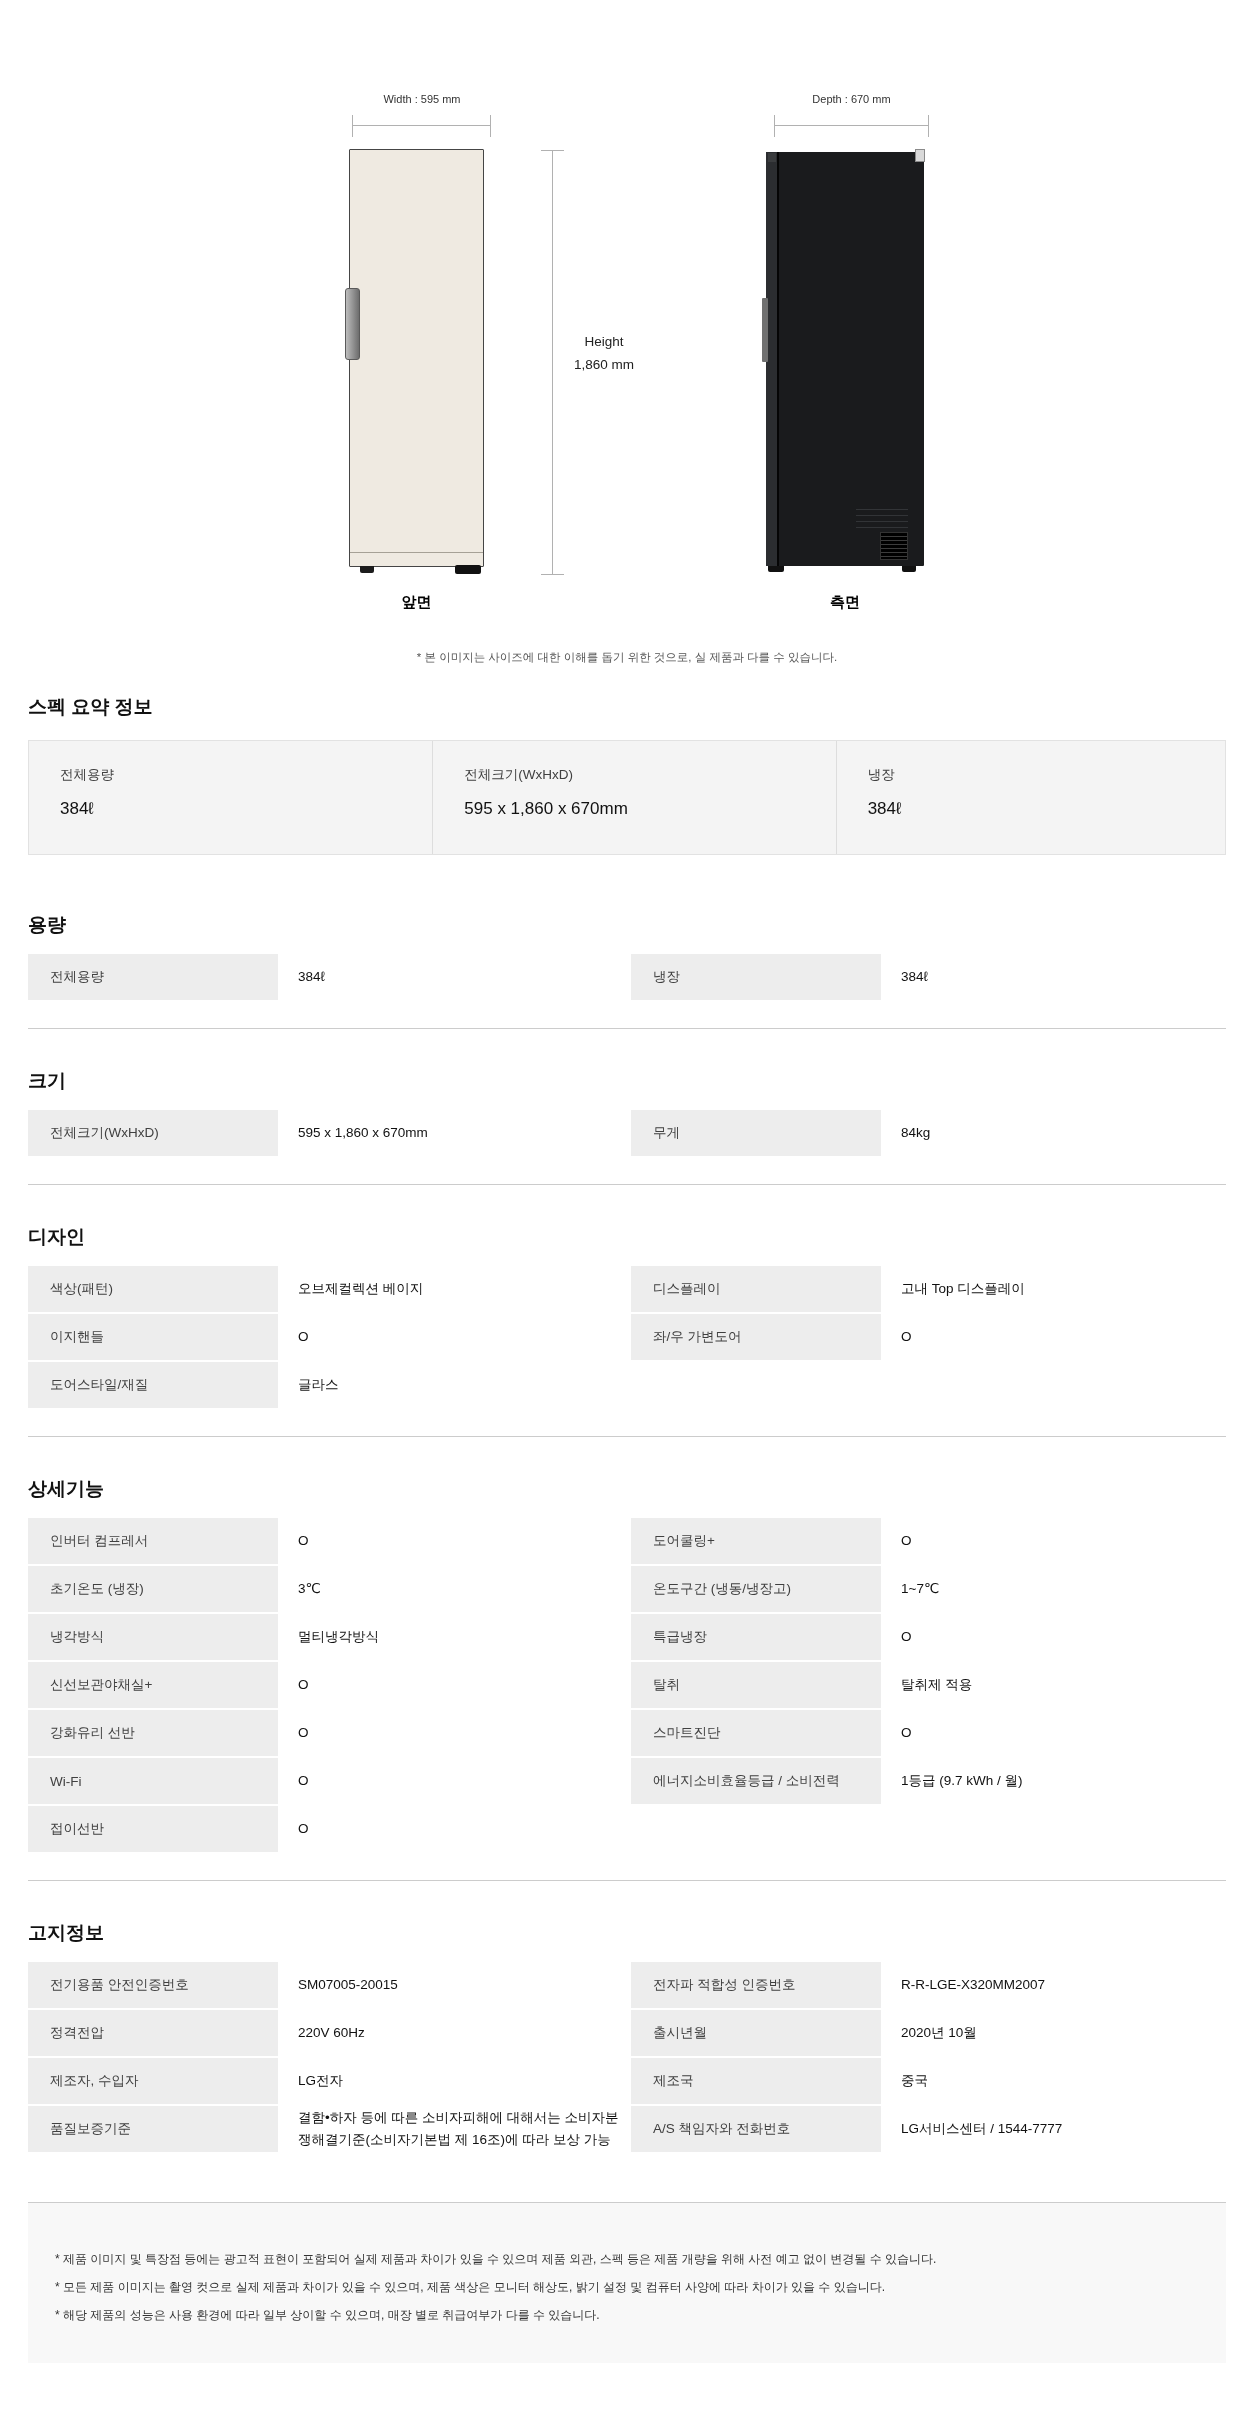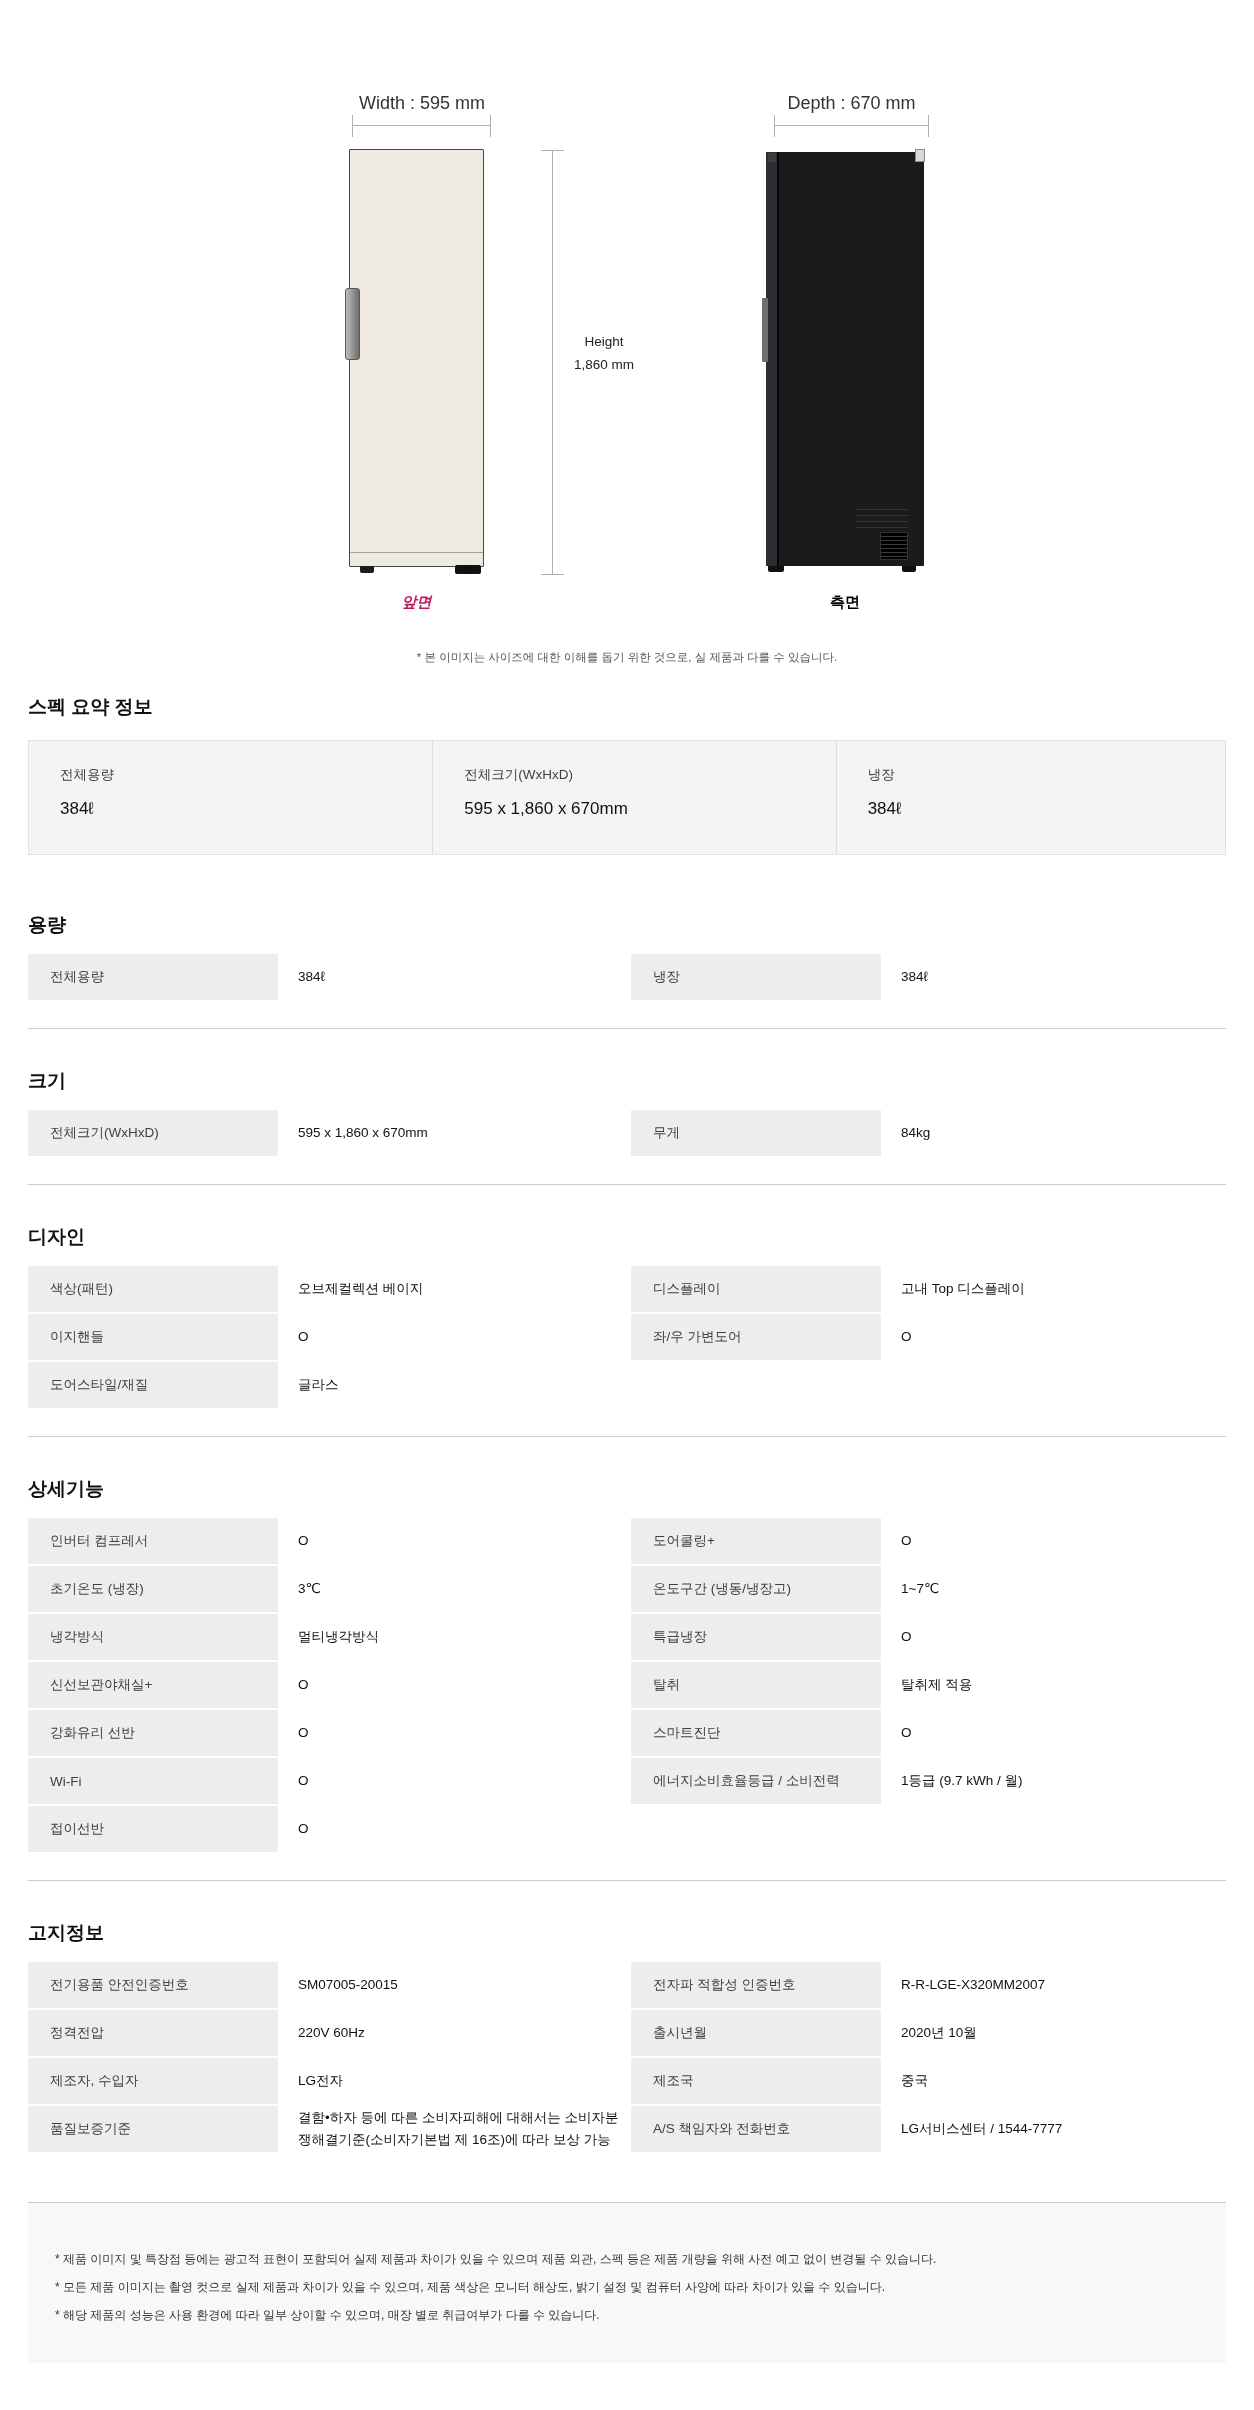--- a/index.html
+++ b/index.html
@@ -6,21 +6,21 @@
   html,body { background:#fff; }
   body {
     width:1254px; height:2410px; position:relative;
     font-family:"Liberation Sans","DejaVu Sans",sans-serif;
     color:#111; overflow:hidden;
   }
   .content { margin:0 28px; }
 
   
   .diagram { position:relative; height:695px; }
-  .dim-label { position:absolute; font-size:18px; color:#333; text-align:center; }
+  .dim-label { position:absolute; font-size:11px; color:#333; text-align:center; }
   .dim-bracket {
     position:absolute; height:22px;
     border-left:1px solid #b1b1b1; border-right:1px solid #b1b1b1;
     background:linear-gradient(#b1b1b1,#b1b1b1) no-repeat center 10px / 100% 1px;
   }
   .fridge-front {
     position:absolute; left:349px; top:149px; width:135px; height:418px;
     border:1px solid #454545; border-radius:1px;
   }
   .front-handle {
@@ -122,21 +122,21 @@
     <div class="side-doorstrip" style="background: rgb(43, 45, 48);"></div>
     <div class="side-strip-notch"></div>
     <div class="side-handle"></div>
     <div class="side-hinge"></div>
     <div class="side-ridges"></div>
     <div class="side-grille"></div>
     <div class="side-foot-l"></div>
     <div class="side-foot-r"></div>
   </div>
 
-  <div class="view-label" style="left: 349px; width: 135px; color: #be185d; font-style: italic;">앞면</div>
+  <div class="view-label" style="left: 349px; width: 135px; color: #000000;">앞면</div>
   <div class="view-label" style="left: 766px; width: 158px; color: #000000;">측면</div>
 
   <div class="diagram-note">* 본 이미지는 사이즈에 대한 이해를 돕기 위한 것으로, 실 제품과 다를 수 있습니다.</div>
 </div>
 
 <div class="content">
   <section class="summary">
     <h2 class="sec-title">스펙 요약 정보</h2>
     <div class="summary-table">
         <div class="summary-cell">

